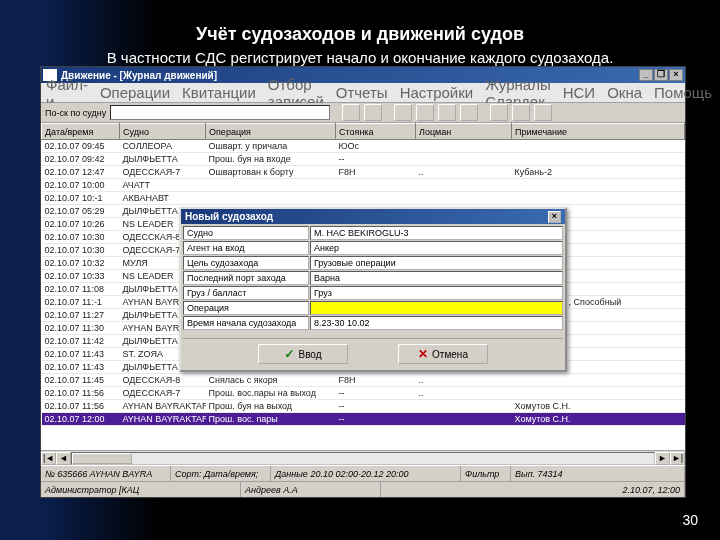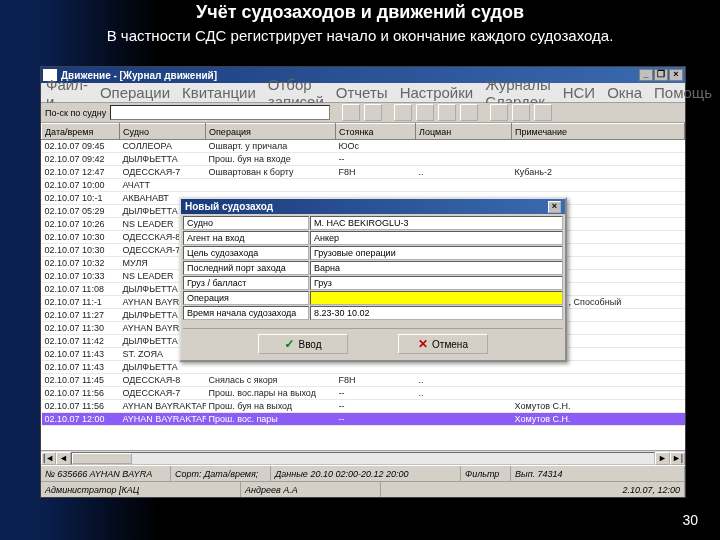--- a/index.html
+++ b/index.html
@@ -1,37 +1,37 @@
 <!DOCTYPE html>
 <html><head>
 <meta charset="utf-8">
 <style>
   * { box-sizing: border-box; margin: 0; padding: 0; }
   body { width: 720px; height: 540px; background: #000; font-family: "Tahoma", sans-serif; font-size: 10px; overflow: hidden; position: relative; }
   .slide { width: 720px; height: 540px; position: relative; background: linear-gradient(to right, #0a1f4d 0%, #0a1f4d 6%, #000 22%, #000 100%); }
-  .title { color: #fff; font-size: 18px; font-weight: bold; text-align: center; padding-top: 2px; }
+  .title { color: #fff; font-size: 18px; font-weight: bold; text-align: center; padding-top: 24px; }
   .subtitle { color: #fff; font-size: 15px; text-align: center; margin-top: 4px; }
   .app-window { position: absolute; left: 40px; top: 66px; width: 646px; height: 432px; background: #c0c0c0; border: 1px solid #404040; display: flex; flex-direction: column; font-size: 9px; }
   .titlebar { height: 16px; background: linear-gradient(to right, #1a3a7a, #3a6ab0); color: #fff; display: flex; align-items: center; padding: 5px 2px; font-size: 10px; font-weight: bold; }
   .titlebar-icon { width: 14px; height: 12px; background: #fff; margin-right: 4px; }
   .titlebar-btns { margin-left: auto; display: flex; gap: 1px; }
   .titlebar-btn { width: 14px; height: 12px; background: #c0c0c0; border: 1px solid #808080; text-align: center; line-height: 9px; font-size: 9px; color: #000; }
   .menubar { height: 20px; background: #e8e8e8; display: flex; align-items: center; padding: 0 2px; gap: 6px; color: #666; font-size: 15px; border-bottom: 1px solid #a0a0a0; }
   .menu-item { padding: 0 3px; }
   .searchbar { height: 20px; background: #d4d0c8; display: flex; align-items: center; padding: 2px 4px; gap: 4px; border-bottom: 1px solid #a0a0a0; }
   .search-input { flex: 1; max-width: 220px; height: 15px; background: #fff; border: 1px inset #808080; padding: 0 2px; font-size: 9px; }
   .tb-btn { width: 18px; height: 17px; background: #d4d0c8; border: 1px outset #fff; display: inline-block; }
   .tb-sep { width: 4px; height: 1px; }
   .table-area { flex: 1; background: #fff; overflow: hidden; position: relative; }
   table { border-collapse: collapse; width: 100%; font-size: 9px; table-layout: fixed; }
   th { background: #d4d0c8; border: 1px solid #808080; border-top-color:#fff; border-left-color:#fff; padding: 2px 3px; text-align: left; font-weight: normal; height: 16px; white-space: nowrap; overflow: hidden; }
   td { border-bottom: 1px solid #e8e8e8; padding: 1px 3px; height: 13px; white-space: nowrap; overflow: hidden; color: #222; }
-  tr.sel td { background: #8b5cf6; color: #fff; }
+  tr.sel td { background: #4c1d95; color: #fff; }
   
-  .dialog { position: absolute; left: 138px; top: 74px; width: 388px; background: #d4d0c8; border: 2px outset #e0e0e0; box-shadow: 2px 2px 4px rgba(0,0,0,.4); }
+  .dialog { position: absolute; left: 138px; top: 84px; width: 388px; background: #d4d0c8; border: 2px outset #e0e0e0; box-shadow: 2px 2px 4px rgba(0,0,0,.4); }
   .dlg-title { height: 15px; background: linear-gradient(to right,#1a3a7a,#3a6ab0); color: #fff; font-weight: bold; padding: 1px 4px; display:flex; justify-content:space-between; align-items:center; font-size:10px; }
   .dlg-close { width: 13px; height: 12px; background:#c0c0c0; border:1px outset #fff; text-align:center; line-height:9px; font-size:9px; color:#000;}
   .dlg-body { padding: 2px 2px 6px 2px; }
   .dlg-row { display: flex; align-items: center; height: 14px; margin-bottom: 1px; }
   .dlg-label { width: 126px; background: #fff; border: 1px inset #b0b0b0; padding: 1px 3px; height: 14px; font-size: 9px; }
   .dlg-field { flex: 1; background: #fff; border: 1px inset #b0b0b0; padding: 1px 3px; height: 14px; margin-left: 1px; font-size:9px; }
   .dlg-field.yellow { background: #ffff00; }
   .dlg-btns { display: flex; justify-content: center; gap: 50px; margin-top: 8px; padding-top: 5px; border-top: 1px solid #a0a0a0; }
   .dlg-btn { width: 90px; height: 20px; background: #d4d0c8; border: 1px outset #fff; display: flex; align-items: center; justify-content: center; gap: 4px; font-size: 10px; }
   .ok-mark { color: #008000; font-weight: bold; font-size: 12px; }

